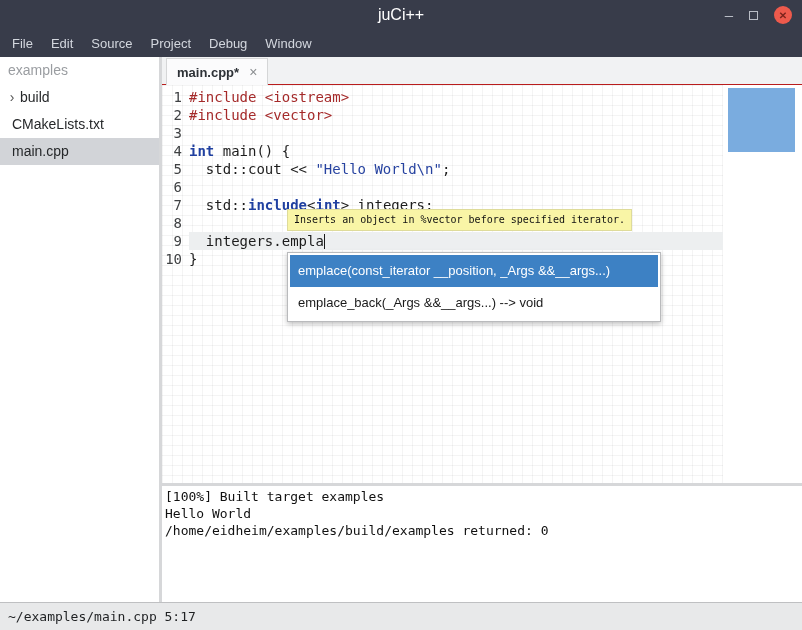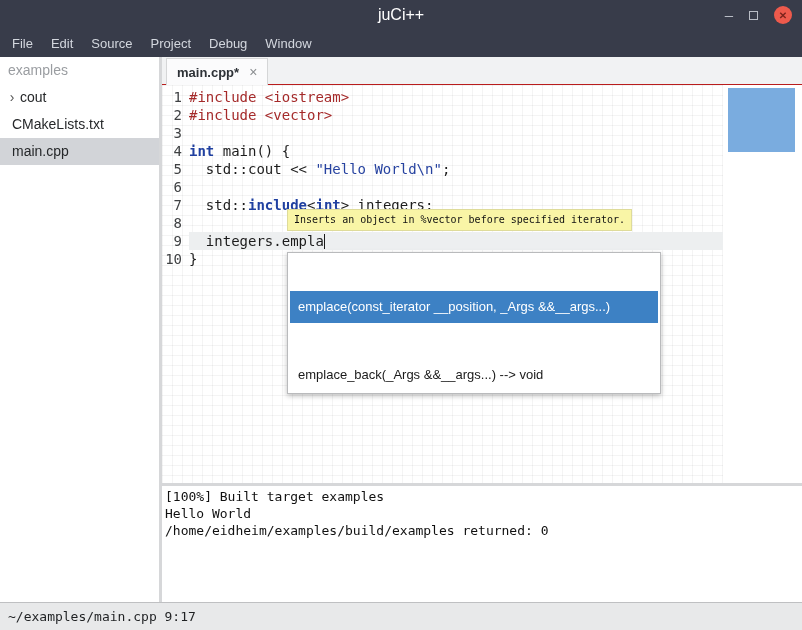--- a/index.html
+++ b/index.html
@@ -73,21 +73,21 @@
   .map{position:absolute;top:0;right:0;bottom:0;width:79px;background:#fff;}
   .map-slider{position:absolute;top:3px;left:5px;width:67px;height:64px;background:var(--map-slider);}
 
   .tooltip{position:absolute;left:125px;top:124px;z-index:5;background:var(--tooltip-bg);
            border:1px solid #dedb9a;color:#111;font-family:"DejaVu Sans Mono",monospace;
            font-size:10px;line-height:18px;height:22px;padding:1px 6px;white-space:nowrap;}
 
   .completion{position:absolute;left:125px;top:167px;width:374px;z-index:6;background:#fff;
               border:1px solid #b9babc;box-shadow:0 2px 5px rgba(0,0,0,0.25);padding:2px;
               font-family:"Liberation Sans",sans-serif;font-size:13px;}
-  .completion-row{height:32px;line-height:32px;padding:0 8px;color:#1a1a1a;white-space:nowrap;overflow:hidden;margin-top:36px;}
+  .completion-row{height:32px;line-height:32px;padding:0 8px;color:#1a1a1a;white-space:nowrap;overflow:hidden;}
   .completion-row.selected{background:var(--sel-blue);color:#ffffff;}
 
   
   .hdivider{position:absolute;left:162px;right:0;top:483px;height:3px;background:#d6d7d9;}
   .terminal{position:absolute;left:162px;right:0;top:486px;height:116px;background:#fff;
             font-family:"DejaVu Sans Mono",monospace;font-size:13px;color:#111;
             padding:2px 0 0 3px;}
   .term-line{height:17px;line-height:17px;white-space:pre;}
 
   
@@ -113,21 +113,21 @@
   <div class="menu-item">Source</div>
   <div class="menu-item">Project</div>
   <div class="menu-item">Debug</div>
   <div class="menu-item">Window</div>
 </div>
 
 <div class="sidebar">
   <div class="sidebar-header">examples</div>
   <div class="tree-item">
     <span class="expander">›</span>
-    <span class="tree-label">cout</span>
+    <span class="tree-label">build</span>
   </div>
   <div class="tree-item no-exp">
     <span class="tree-label">CMakeLists.txt</span>
   </div>
   <div class="tree-item no-exp selected">
     <span class="tree-label">main.cpp</span>
   </div>
 </div>
 <div class="vdivider"></div>
 
@@ -195,14 +195,14 @@
 </div>
 
 <div class="hdivider"></div>
 <div class="terminal">
   <div class="term-line">[100%] Built target examples</div>
   <div class="term-line">Hello World</div>
   <div class="term-line">/home/eidheim/examples/build/examples returned: 0</div>
 </div>
 
 <div class="statusbar">
-  <span>~/examples/main.cpp 9:17</span>
+  <span>~/examples/main.cpp 5:17</span>
 </div>
 
 </body></html>

